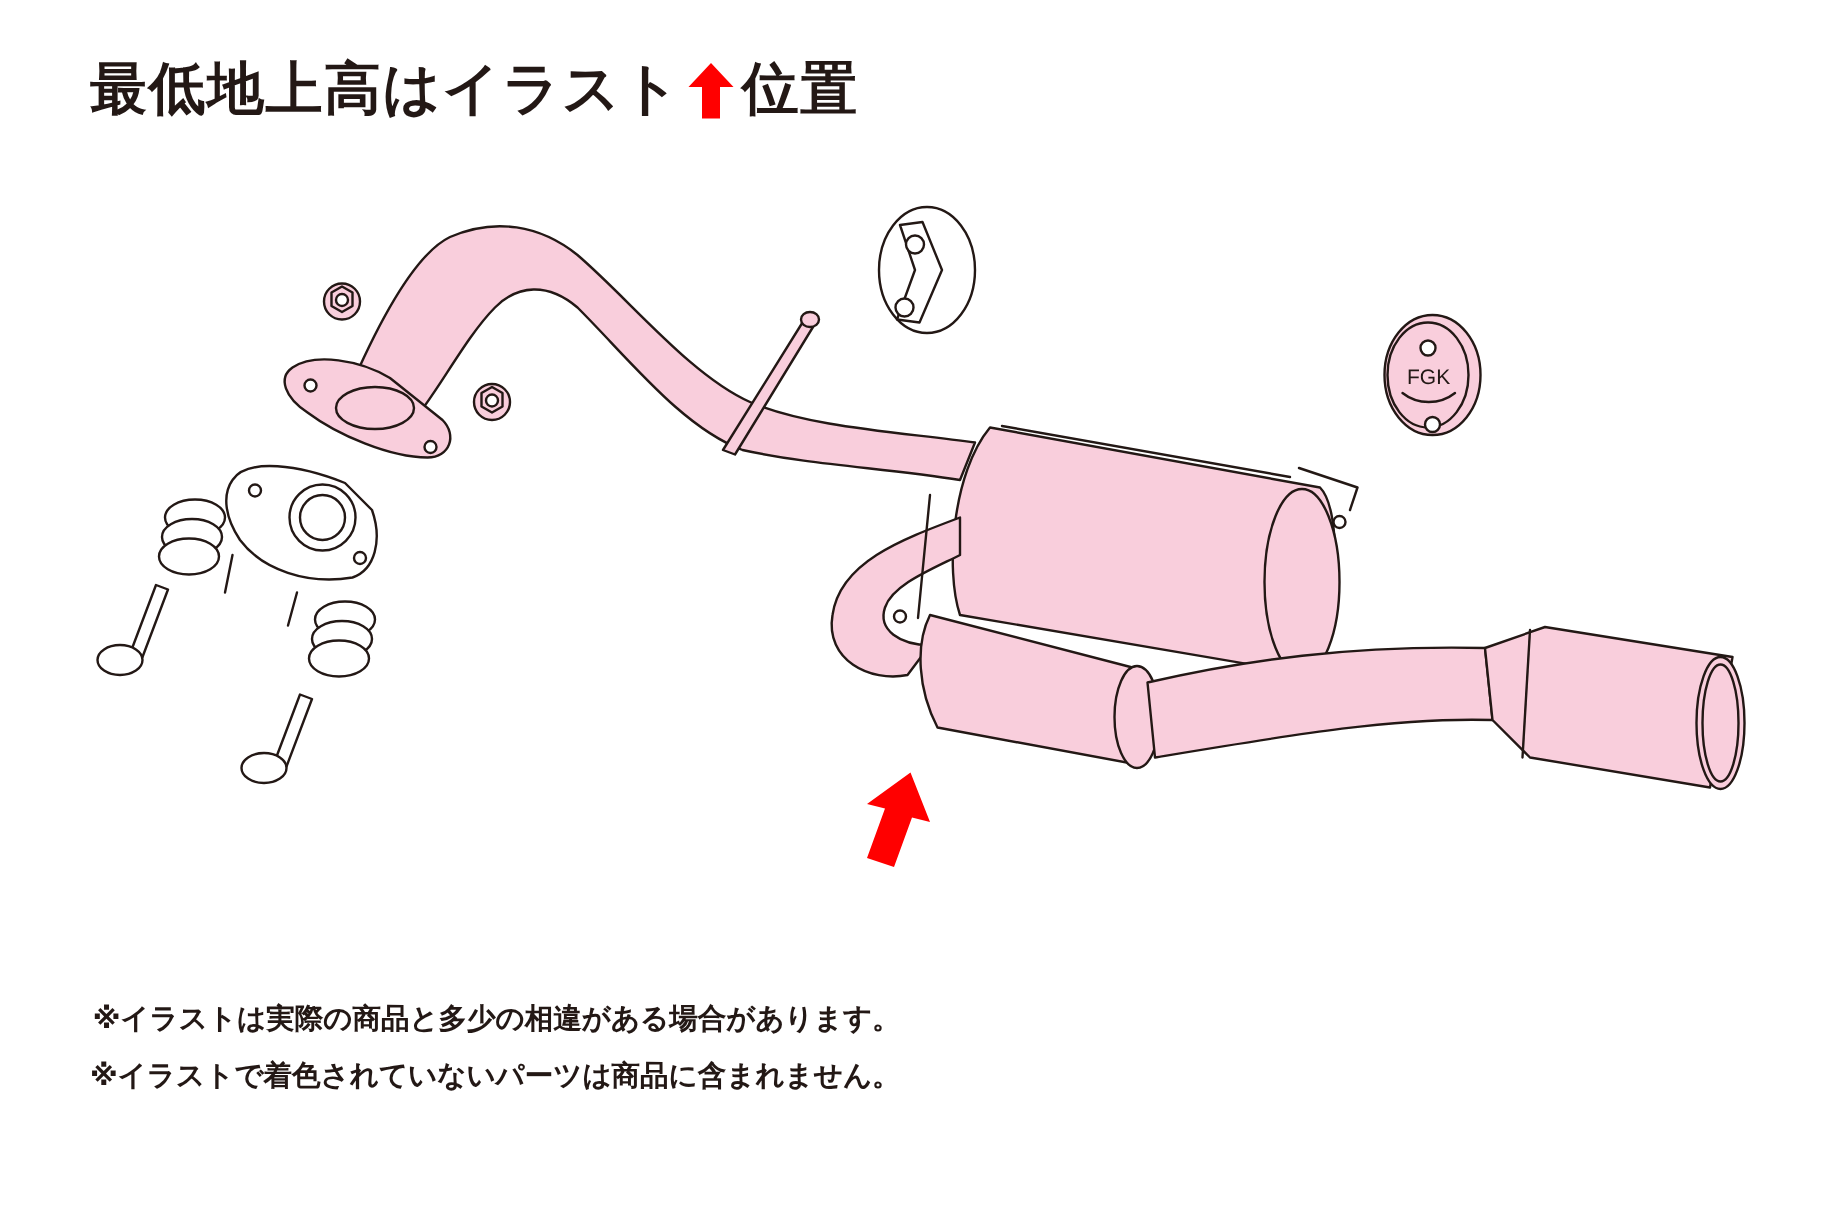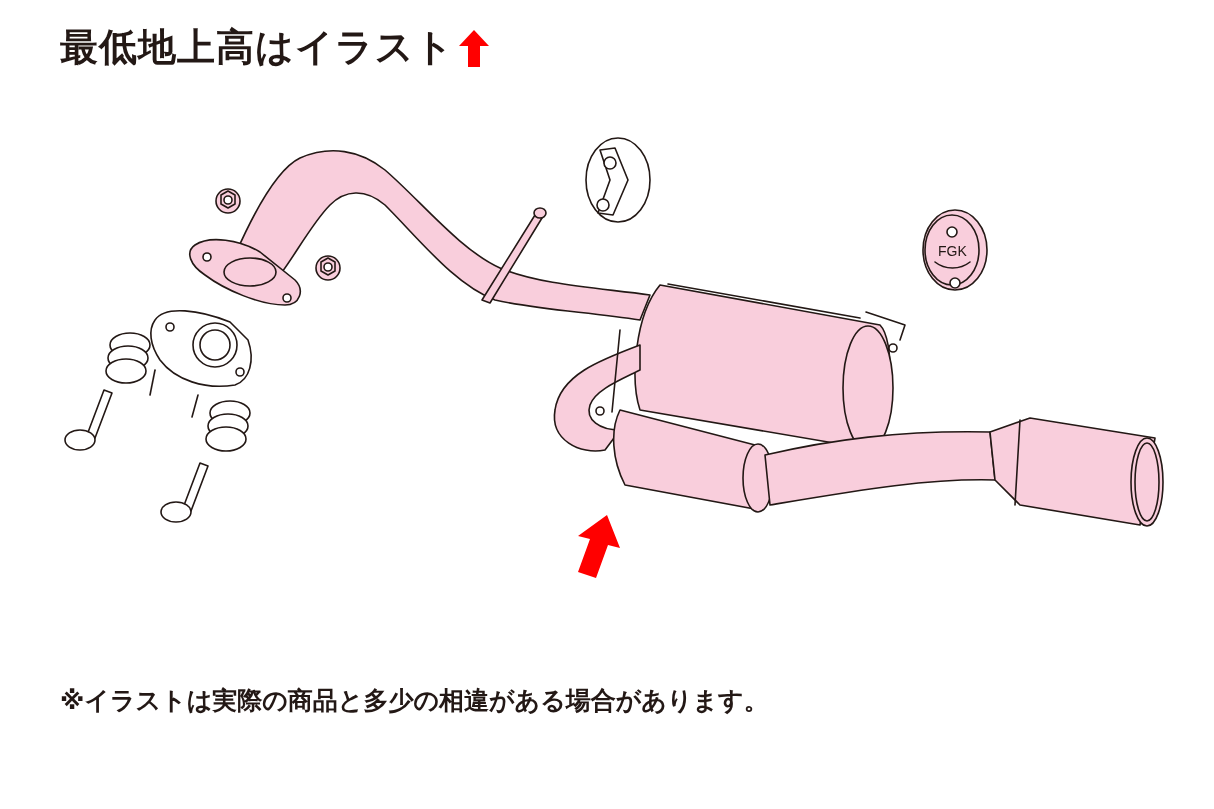--- a/index.html
+++ b/index.html
@@ -1,35 +1,36 @@
 <!DOCTYPE html>
 <html><head>
 <meta charset="utf-8">
 <style>
   html, body { margin: 0; padding: 0; background: #ffffff; }
   body { width: 1214px; height: 809px; position: relative; overflow: hidden;
          font-family: "DejaVu Sans", "Liberation Sans", sans-serif; color: #231815; }
-  .title { position: absolute; left: 60px; top: 22px; font-size: 38px; font-weight: bold;
+  .title { position: absolute; left: 60px; top: 34px; font-size: 38px; font-weight: bold;
            letter-spacing: 1px; white-space: nowrap; display: flex; align-items: center; }
   .title .arrow { display: inline-block; width: 32px; height: 40px; margin: 0 4px; }
-  .notes { position: absolute; left: 60px; top: 682px; font-size: 25px; font-weight: bold;
+  .notes { position: absolute; left: 60px; top: 660px; font-size: 19px; font-weight: bold;
            line-height: 38px; white-space: nowrap; text-align: right; }
   .notes div { margin: 0; }
   svg.diagram { position: absolute; left: 0; top: 0; }
 </style>
 </head>
 <body>
 
 <div class="title">
   <span>最低地上高はイラスト</span>
   <span class="arrow">
     <svg width="32" height="40" viewBox="0 0 32 40">
         <polygon points="16,2 31,18 22,18 22,39 10,39 10,18 1,18" fill="#ff0000"></polygon>
       </svg>
   </span>
+  <span>位置</span>
 </div>
 
 <svg class="diagram" width="1214" height="809" viewBox="0 0 1214 809">
   <g stroke="#231815" stroke-width="1.6" stroke-linejoin="round" stroke-linecap="round">
 
     <g>
       <path d="M232,262 C250,220 275,170 300,158 C330,145 360,150 385,170 C420,200 460,250 500,268 C540,285 600,288 650,295 L640,320 C590,312 540,310 495,300 C455,285 420,240 385,205 C365,188 345,190 330,205 C310,225 290,265 272,285 Z" fill="#f9cedc"></path>
     </g>
 
     <g>
@@ -128,13 +129,14 @@
     </g>
   </g>
 
   <g>
     <polygon points="607,515 620,548 608,545 596,578 578,572 590,539 578,536" fill="#ff0000"></polygon>
   </g>
 </svg>
 
 <div class="notes">
   <div>※イラストは実際の商品と多少の相違がある場合があります。</div>
+  <div>※イラストで着色されていないパーツは商品に含まれません。</div>
 </div>
 
 </body></html>

